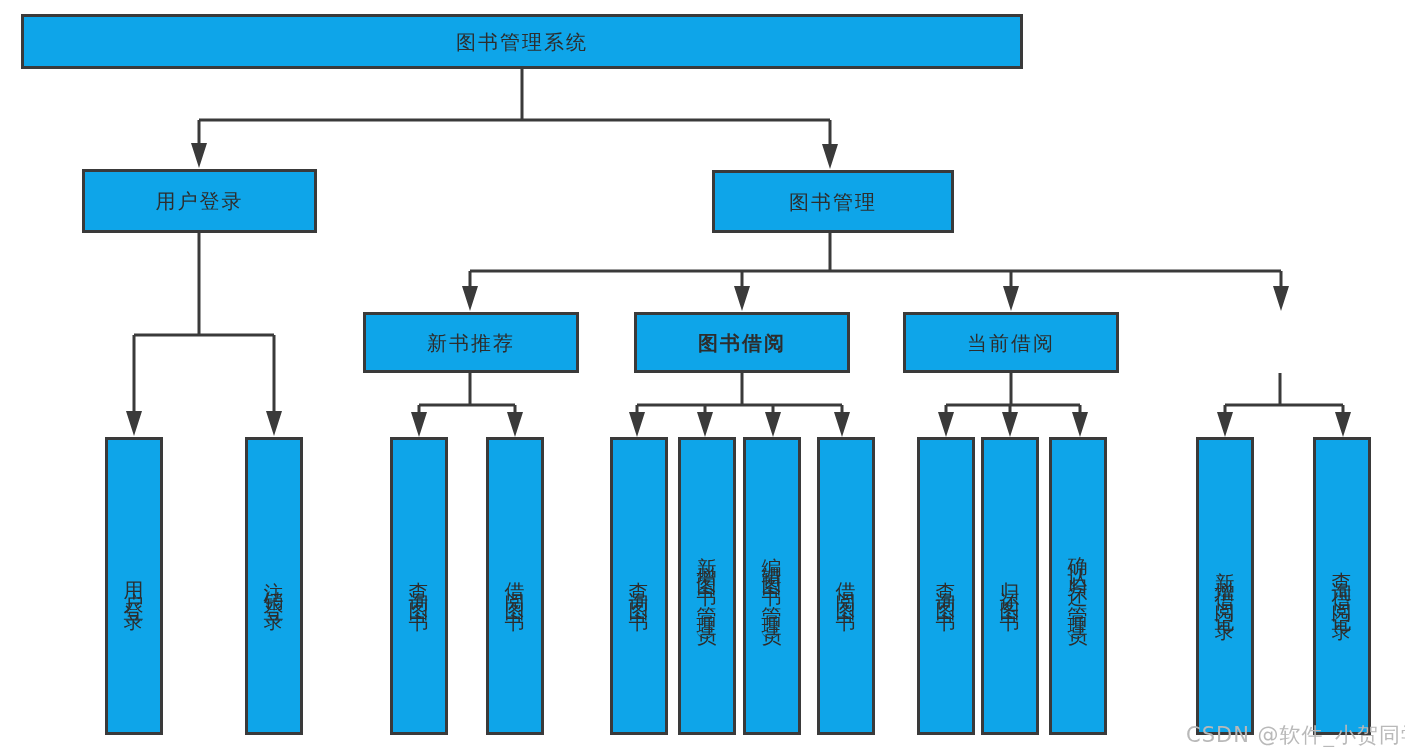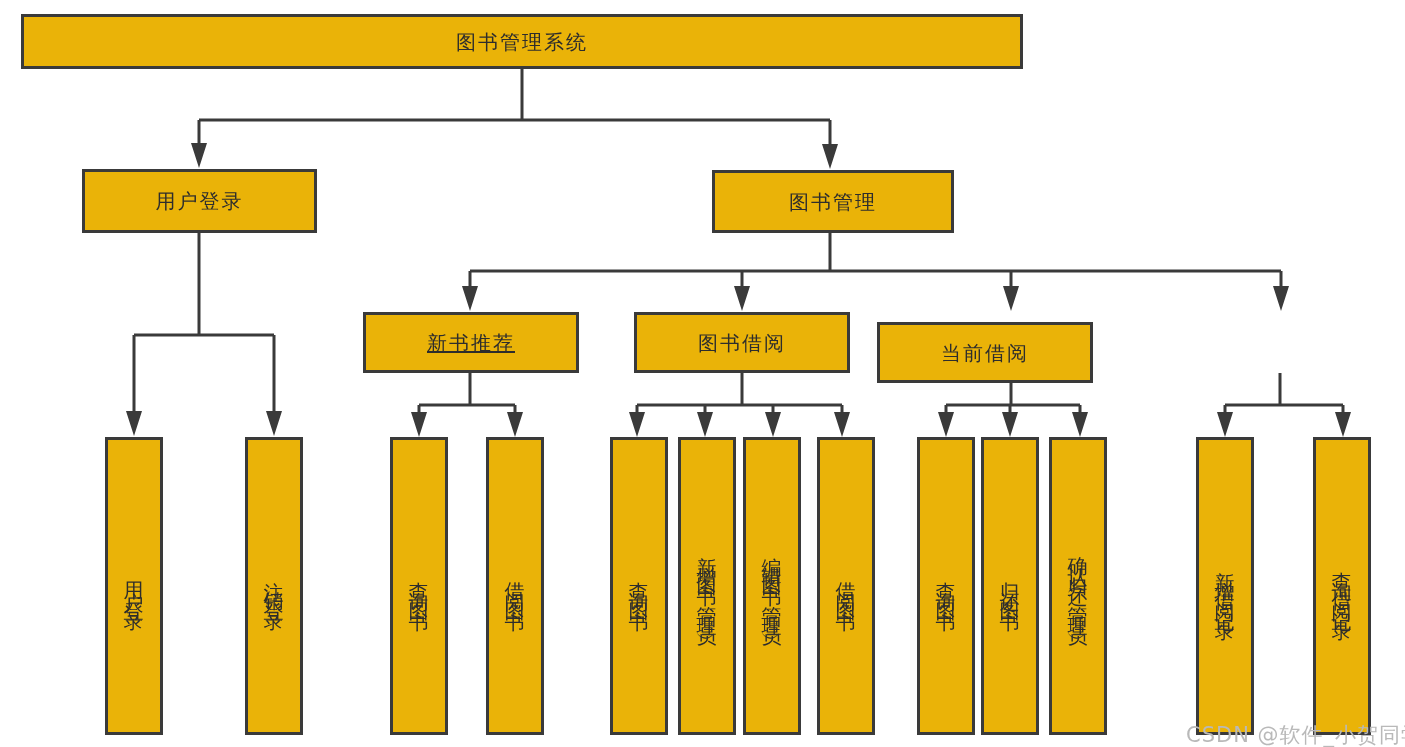--- a/index.html
+++ b/index.html
@@ -19,39 +19,39 @@
     position: absolute;
     left: 0;
     top: 0;
     width: 1405px;
     height: 747px;
   }
   .node {
     position: absolute;
     box-sizing: border-box;
     border: 3px solid #3a3a3a;
-    background: #eab308;
+    background: #0ea5e9;
     display: flex;
     align-items: center;
     justify-content: center;
     color: #2d2d2d;
   }
   .h-label {
     font-size: 20px;
     letter-spacing: 2px;
     white-space: nowrap;
     line-height: 1;
   }
   .node-root { left: 21px; top: 14px; width: 1002px; height: 55px; }
   .node-l2a  { left: 82px;  top: 169px; width: 235px; height: 64px; }
   .node-l2b  { left: 712px; top: 170px; width: 242px; height: 63px; }
   .node-l3   { top: 312px; height: 61px; width: 216px; }
-  .node-l3a  { left: 363px; text-decoration: underline; }
-  .node-l3b  { left: 634px; }
-  .node-l3c  { left: 877px; margin-top: 10px; }
+  .node-l3a  { left: 363px; }
+  .node-l3b  { left: 634px; font-weight: bold; }
+  .node-l3c  { left: 903px; }
   .node-l3d  { left: 1173px; }
   .leaf {
     top: 437px;
     width: 58px;
     height: 298px;
   }
   .v-label {
     writing-mode: vertical-lr;
     text-orientation: mixed;
     font-size: 20px;

